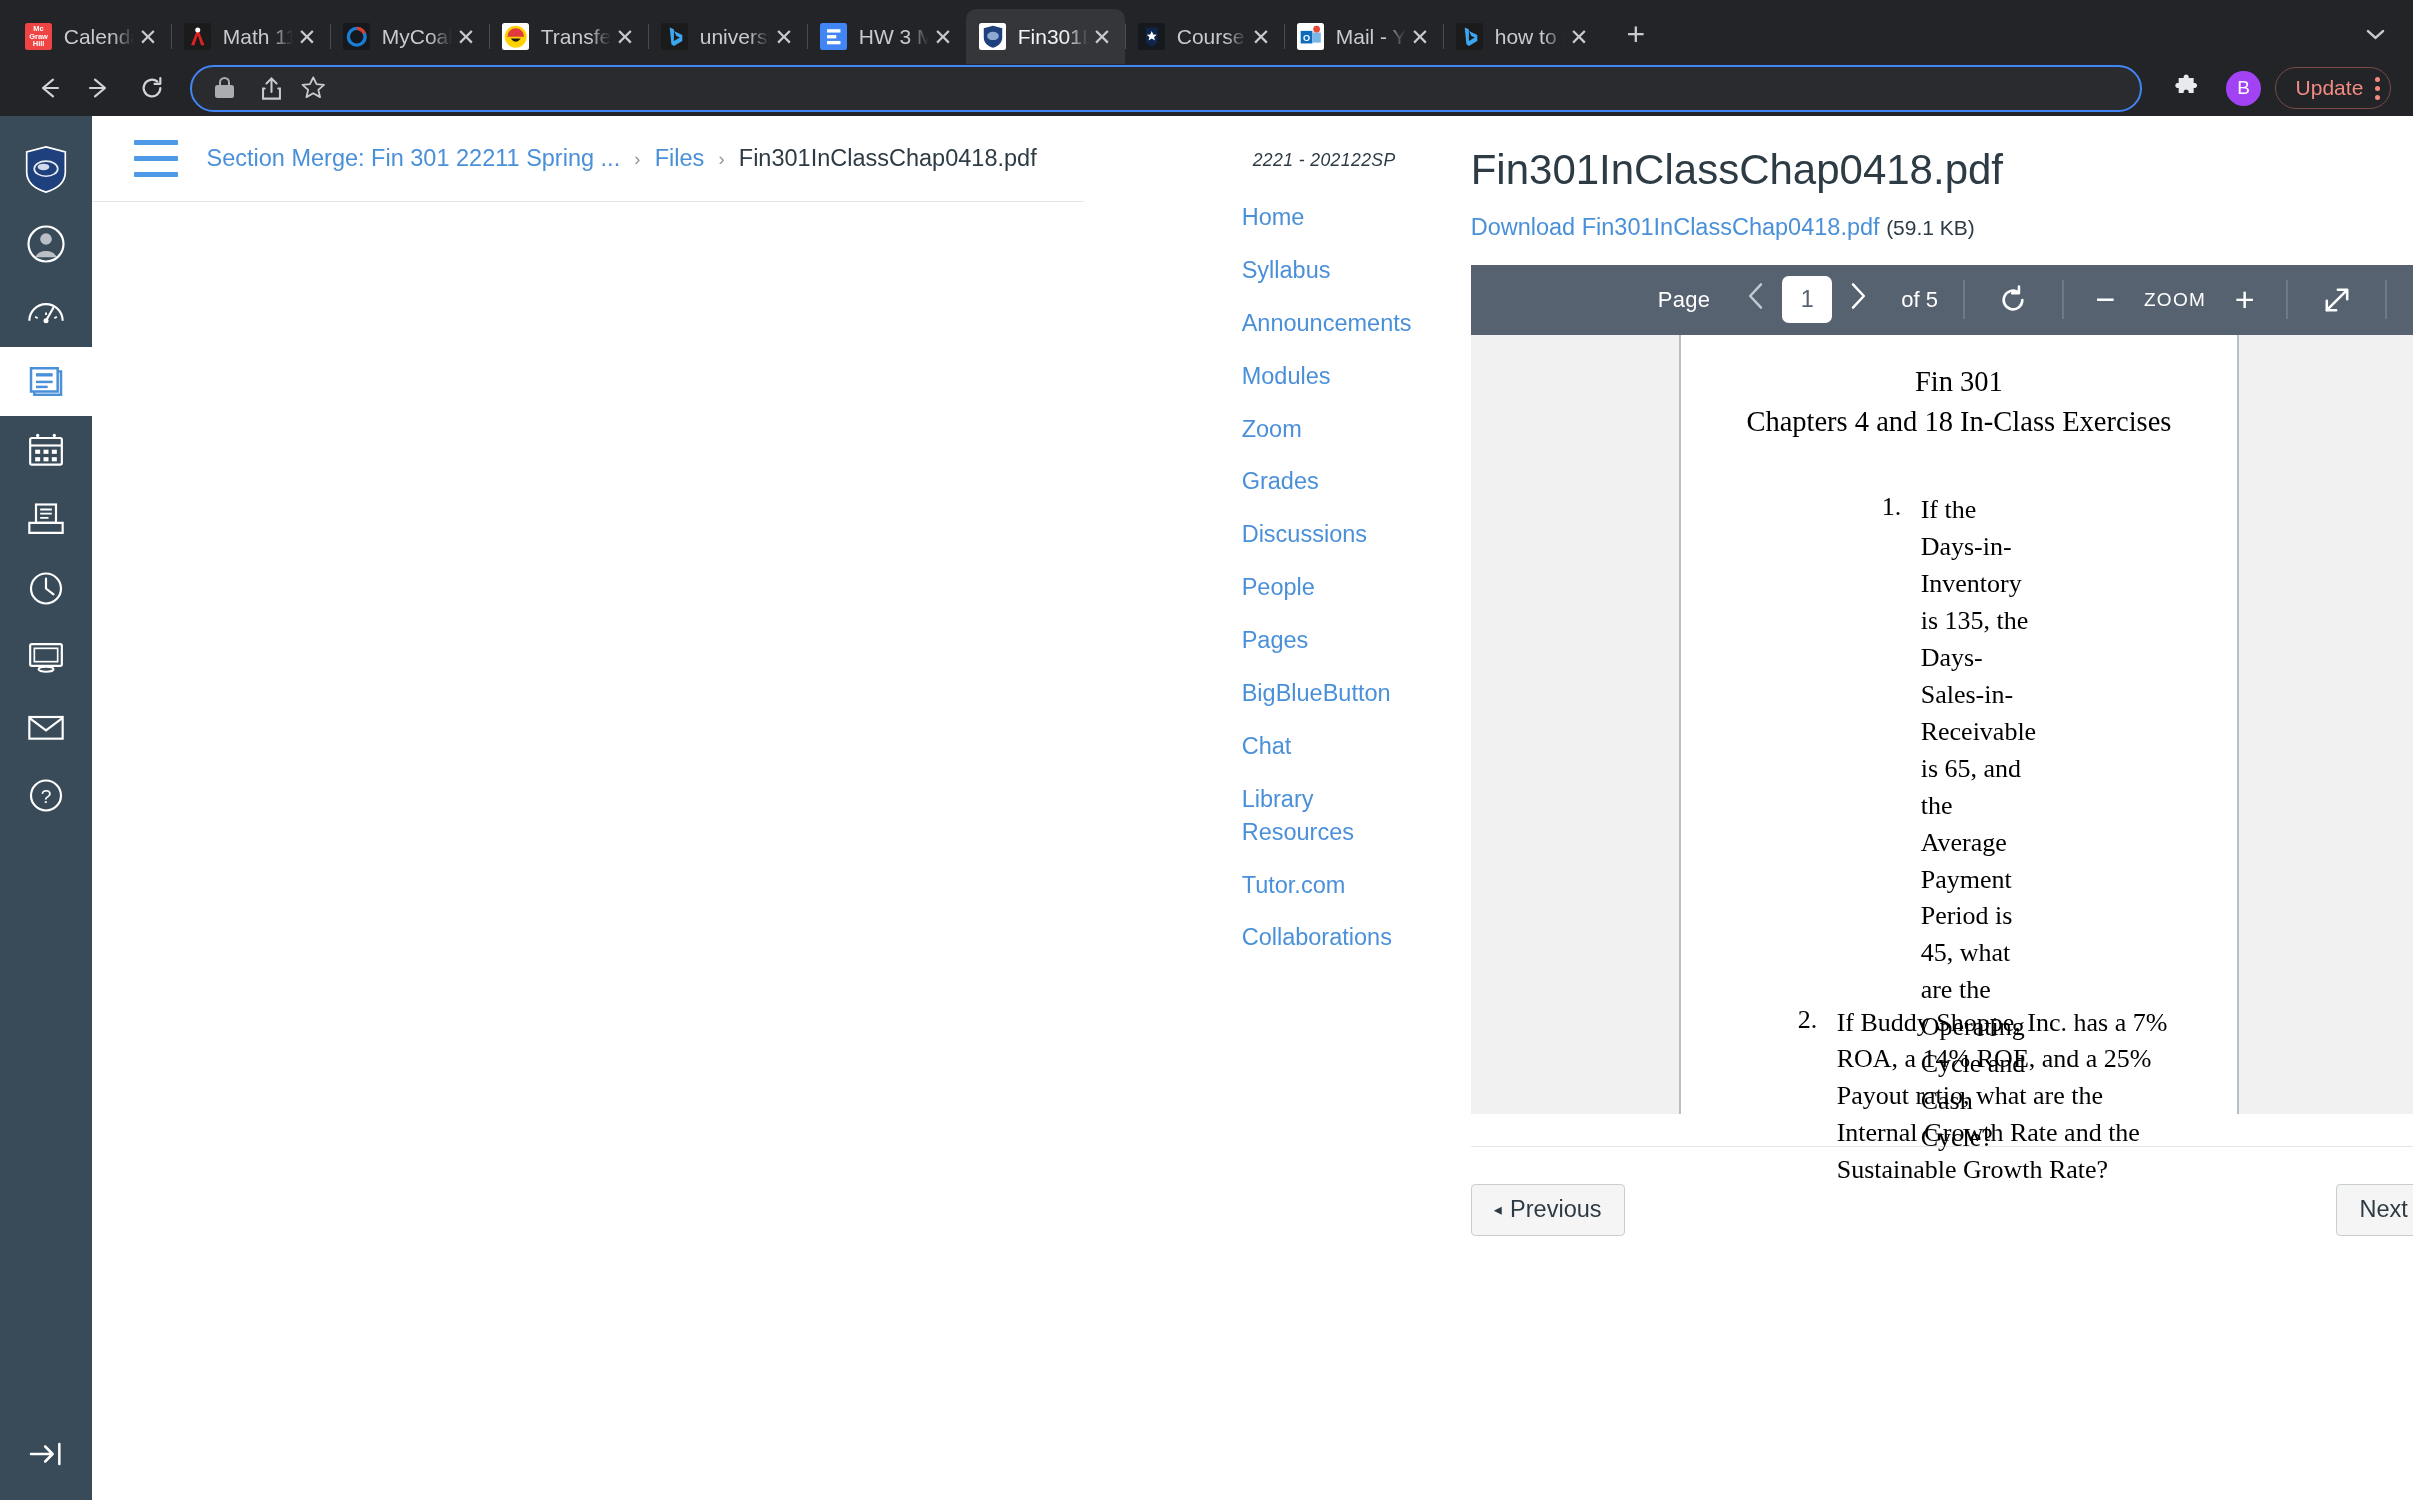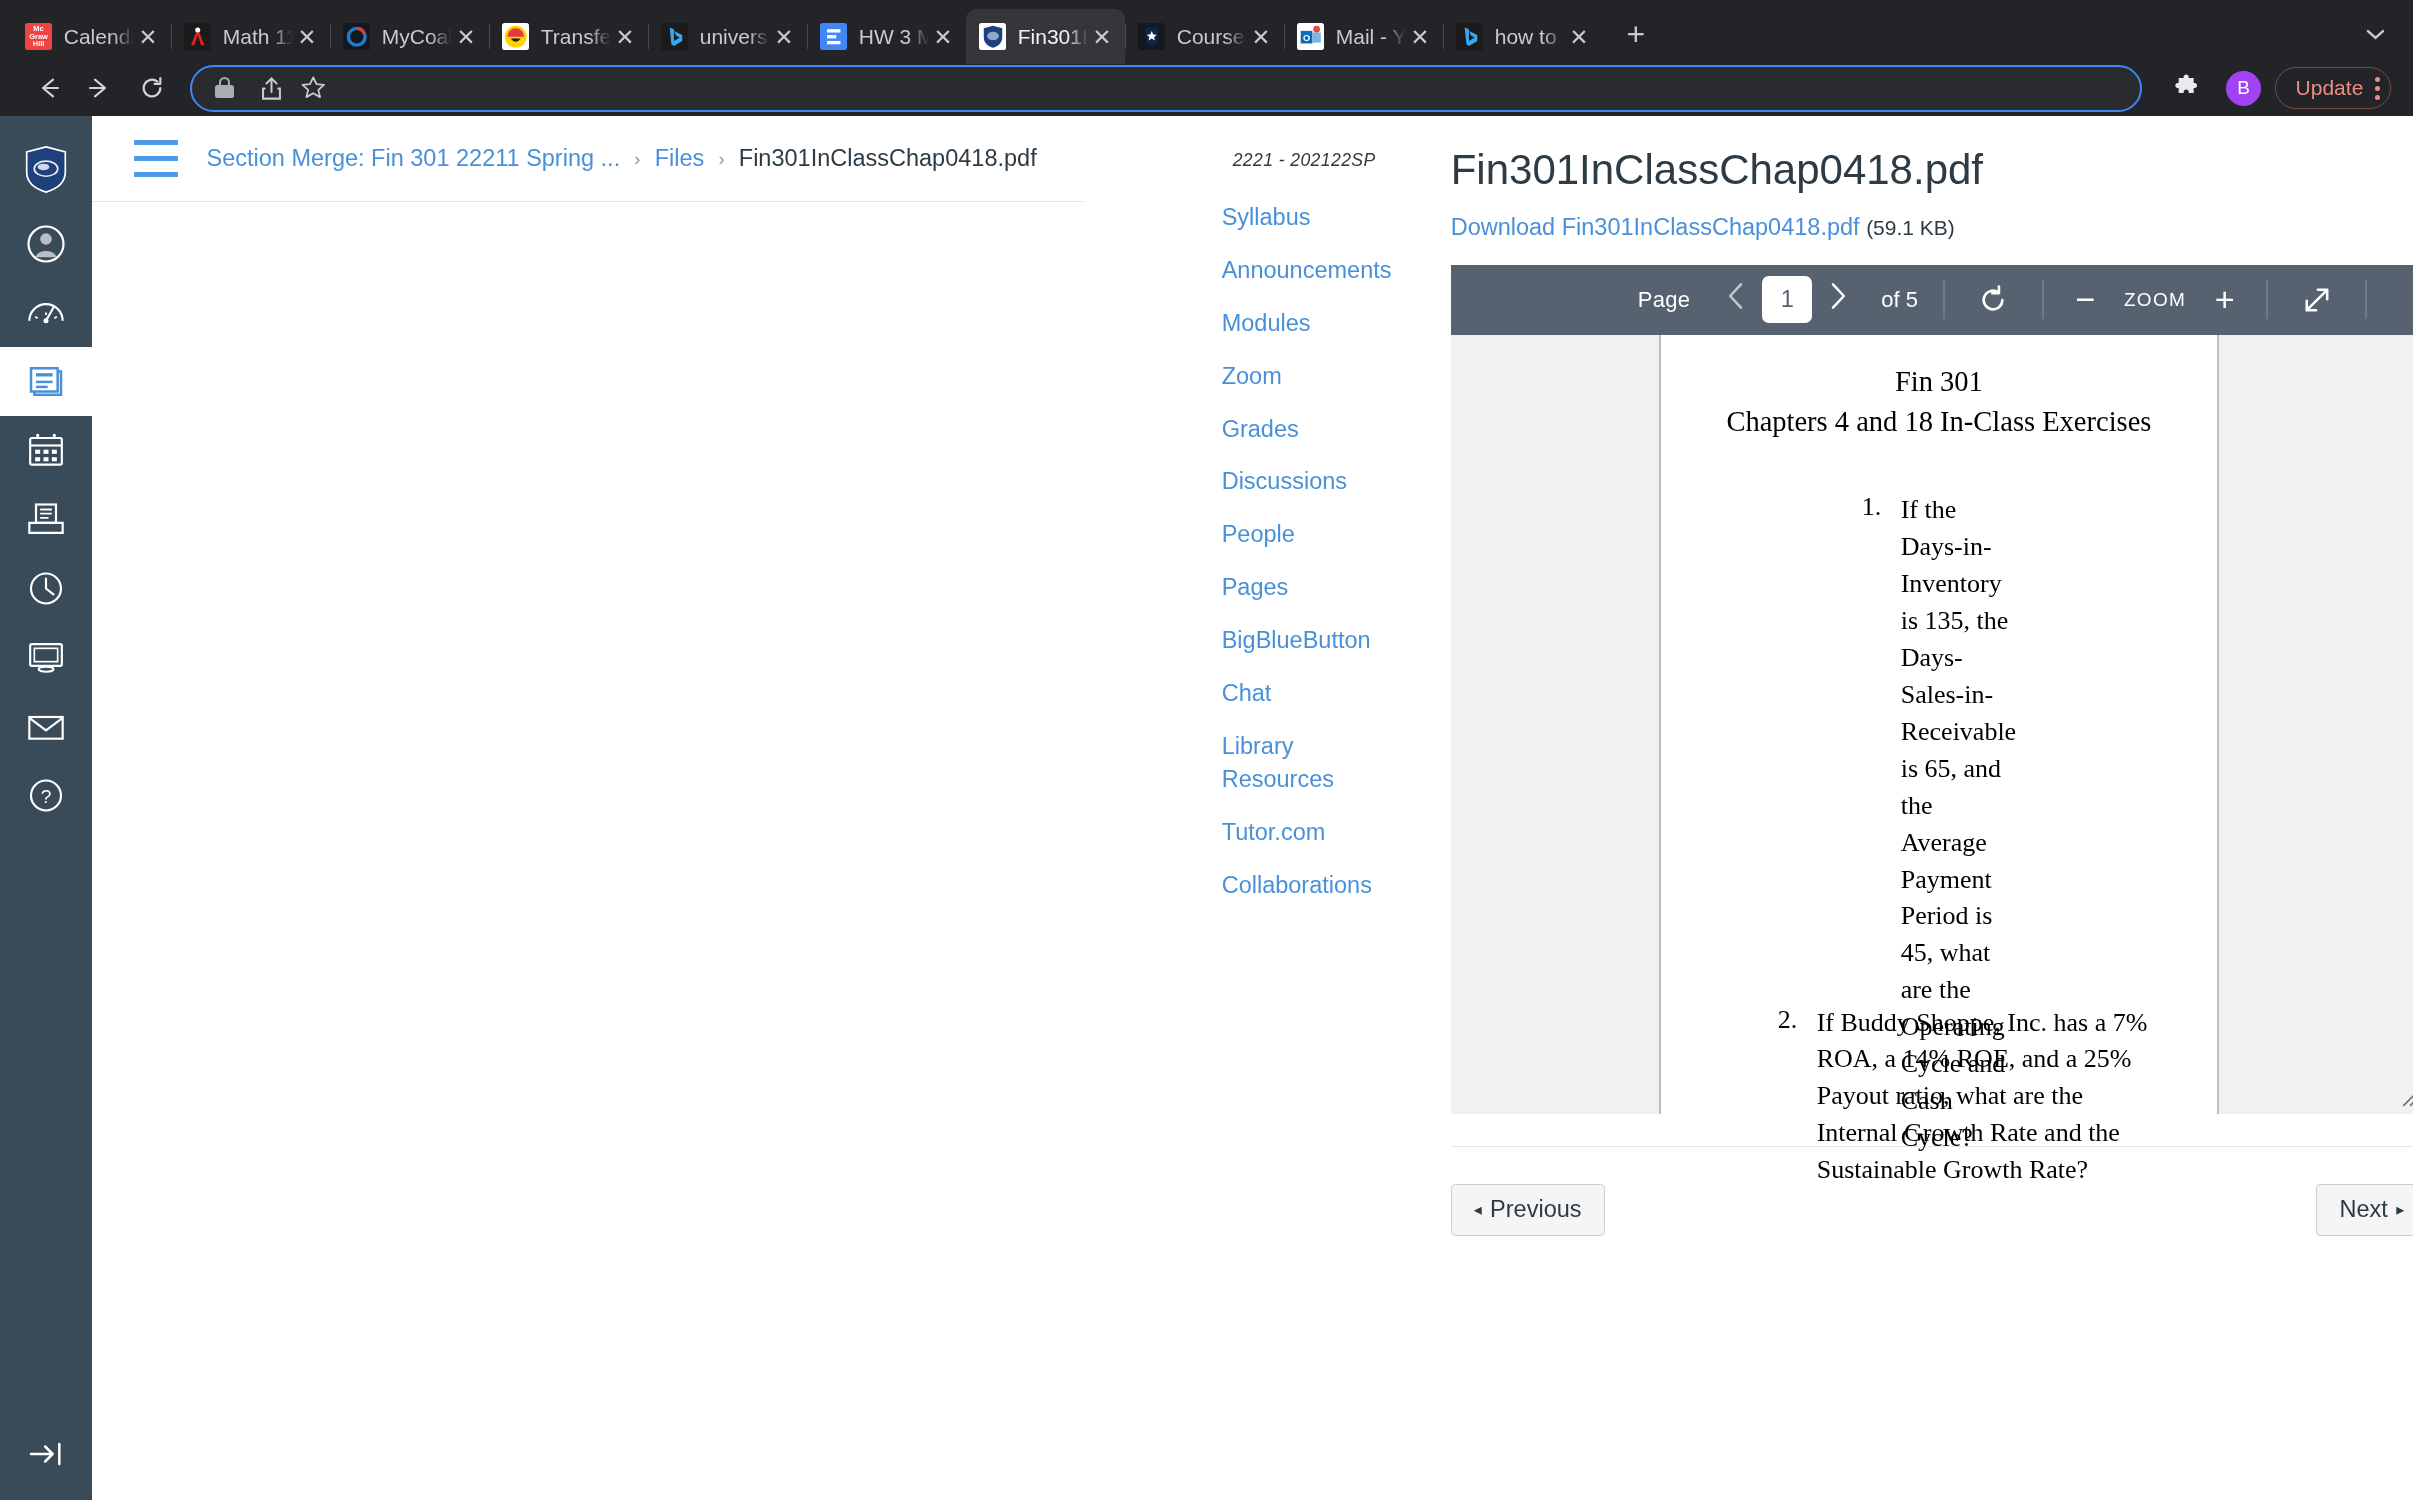--- a/index.html
+++ b/index.html
@@ -133,21 +133,21 @@
     justify-content: space-between; margin-right: 28.5px; flex: 0 0 44px; }
   #hamburger i { display: block; height: 5px; background: #4e9ae6; border-radius: 0.8px; }
   .crumb { font-size: 23.5px; color: #4a90d9; white-space: nowrap; }
   .crumb.current { color: #2d3b45; }
   .crumb-sep { font-size: 18.4px; color: #8b969e; margin: 0 14.2px; }
 
   #below-crumb { flex: 1 1 auto; display: flex; min-height: 0; }
 
   
   #course-nav {
-    width: 327px; flex: 0 0 327px; padding: 34px 0 0 0;
+    width: 327px; flex: 0 0 327px; padding: 34px 0 0 0; margin-left: 20px;
   }
   #term-label {
     font-size: 17.6px; font-style: italic; color: #2d3b45;
     padding-left: 149px; margin-bottom: 20px; letter-spacing: 0.4px;
   }
   .cnav-item {
     display: block; font-size: 23.5px; color: #4a90d9;
     padding: 10px 0 10px 138px; line-height: 1.4;
   }
 
@@ -500,20 +500,21 @@
       <span class="crumb-sep">›</span>
       <a class="crumb">Files</a>
       <span class="crumb-sep">›</span>
       <span class="crumb current">Fin301InClassChap0418.pdf</span>
     </div>
 
     <div id="below-crumb">
 
       <nav id="course-nav">
         <div id="term-label">2221 - 202122SP</div>
+        <a class="cnav-item">Home</a>
         <a class="cnav-item">Syllabus</a>
         <a class="cnav-item">Announcements</a>
         <a class="cnav-item">Modules</a>
         <a class="cnav-item">Zoom</a>
         <a class="cnav-item">Grades</a>
         <a class="cnav-item">Discussions</a>
         <a class="cnav-item">People</a>
         <a class="cnav-item">Pages</a>
         <a class="cnav-item">BigBlueButton</a>
         <a class="cnav-item">Chat</a>

